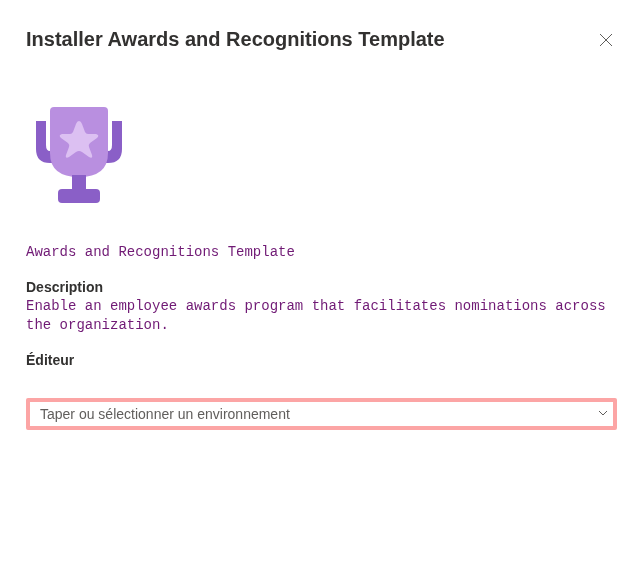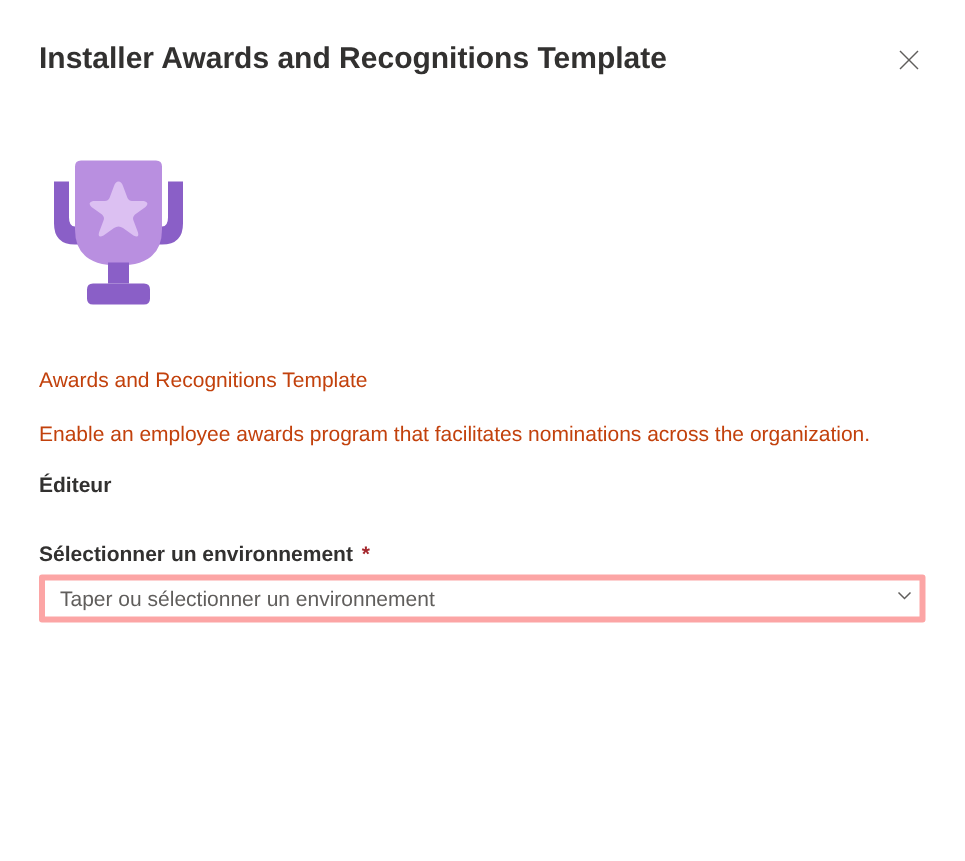--- a/index.html
+++ b/index.html
@@ -41,22 +41,23 @@
   }
   .field-label {
     font-size: 14px;
     font-weight: 600;
     color: #323130;
     margin-bottom: 2px;
   }
   .field-value {
     font-size: 14px;
     font-weight: 400;
-    color: #c2410c;
+    color: #701a75;
     line-height: 1.4;
+    font-family: Liberation Mono, monospace;
   }
   .env-section {
     margin-top: 30px;
   }
   .env-label {
     font-size: 14px;
     font-weight: 600;
     color: #323130;
     margin-bottom: 6px;
   }
@@ -137,32 +138,29 @@
              Q 58 53 59 51 L 62 43
              Q 63 40 65 40 Z" fill="#dcc0f2"></path>
   </svg>
 </div>
 
 <div class="field">
   <div class="field-value">Awards and Recognitions Template</div>
 </div>
 
 <div class="field">
+  <div class="field-label">Description</div>
   <div class="field-value">Enable an employee awards program that facilitates nominations across the organization.</div>
 </div>
 
 <div class="field">
   <div class="field-label">Éditeur</div>
 </div>
 
 <div class="env-section">
-  <div class="env-label">
-    <span>Sélectionner un environnement</span>
-    <span class="required">*</span>
-  </div>
   <div class="combo">
     <input type="text" placeholder="Taper ou sélectionner un environnement" style="">
     <span class="chev">
       <svg width="12" height="12" viewBox="0 0 12 12">
         <polyline points="2,4 6,8 10,4" fill="none" stroke="#605e5c" stroke-width="1"></polyline>
       </svg>
     </span>
   </div>
 </div>
 

